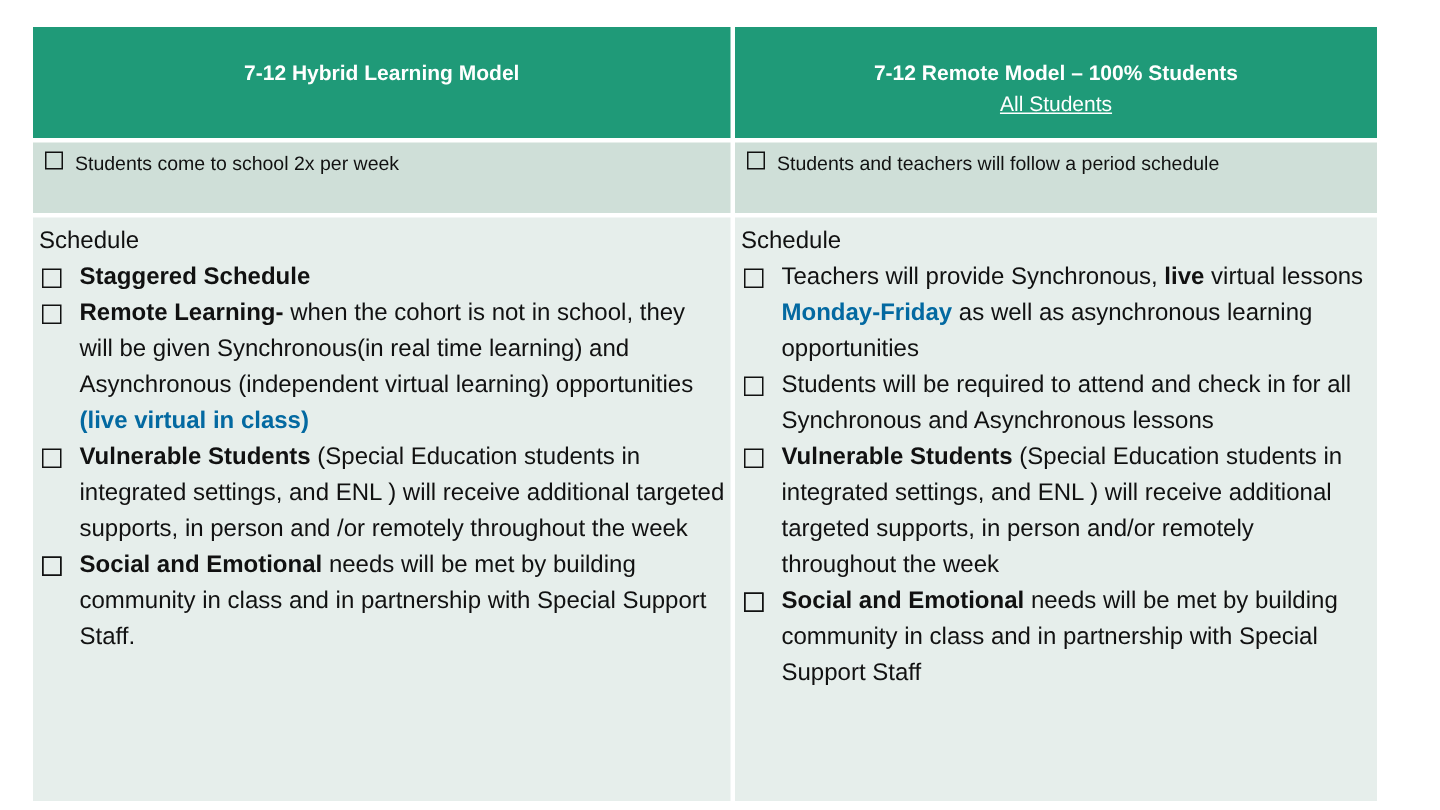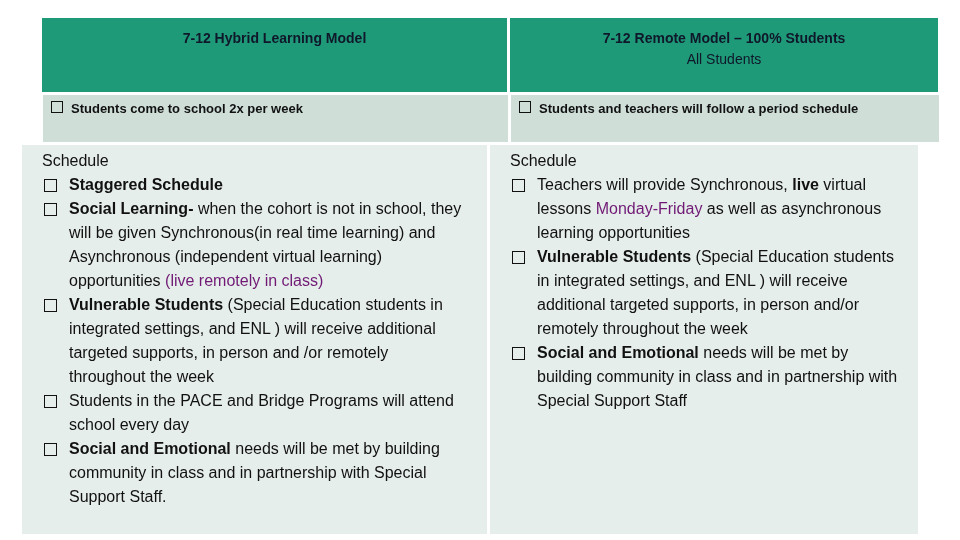--- a/index.html
+++ b/index.html
@@ -1,28 +1,28 @@
 <!DOCTYPE html>
 <html><head>
 <meta charset="utf-8">
 <style>
   html, body { margin:0; padding:0; background:#ffffff; }
   body { width:960px; height:540px; position:relative; overflow:hidden; font-family:"Liberation Sans", sans-serif; }
   .tbl { position:absolute; left:22px; top:18px; width:896px; height:516px; }
   .cell { position:absolute; box-sizing:border-box; }
-  .hdr { background:#1f9a78; color:#0f172a; font-weight:bold; font-size:14px; text-align:center; line-height:21px; padding-top:10px;margin-left:20px; }
-  .hdr .u { font-weight:normal; }
-  .row2 { background:#cfdfd8; color:#111; font-weight:bold; font-size:13px; padding:6px 8px;margin-left:21px; }
-  .row3 { background:#e6eeeb; color:#111; font-size:16px; line-height:24px; padding:4px 20px; }
+  .hdr { background:#1f9a78; color:#ffffff; font-weight:bold; font-size:14px; text-align:center; line-height:21px; padding-top:20px; }
+  .hdr .u { text-decoration:underline; font-weight:normal; }
+  .row2 { background:#cfdfd8; color:#111; font-weight:normal; font-size:13px; padding:6px 8px; }
+  .row3 { background:#e6eeeb; color:#111; font-size:16px; line-height:24px; padding:4px 4px; }
   .ck { display:inline-block; width:10px; height:10px; border:1.6px solid #111; margin-right:8px; vertical-align:0px; }
   .row3 .ck { width:11px; height:11px; margin-right:0; }
   .item { position:relative; padding-left:27px; }
   .item .ck { position:absolute; left:2px; top:6px; }
   .b { font-weight:bold; }
-  .blue { color:#701a75; font-weight:normal; }
+  .blue { color:#0369a1; font-weight:bold; }
 </style>
 </head>
 <body>
 
 <div class="tbl">
 
   <div class="cell hdr" style="left:0;top:0;width:465px;height:74px;">
     <span>7-12 Hybrid Learning Model</span>
   </div>
   <div class="cell hdr" style="left:468px;top:0;width:428px;height:74px;">
@@ -33,27 +33,27 @@
   <div class="cell row2" style="left:0;top:77px;width:465px;height:47px;">
     <span class="ck"></span><span>Students come to school 2x per week</span>
   </div>
   <div class="cell row2" style="left:468px;top:77px;width:428px;height:47px;">
     <span class="ck"></span><span>Students and teachers will follow a period schedule</span>
   </div>
 
   <div class="cell row3" style="left:0;top:127px;width:465px;height:389px;">
     <div>Schedule</div>
     <div class="item"><span class="ck"></span><span class="b">Staggered Schedule</span></div>
-    <div class="item"><span class="ck"></span><span class="b">Social Learning-</span><span> when the cohort is not in school, they will be given Synchronous(in real time learning) and Asynchronous (independent virtual learning) opportunities </span><span class="blue">(live remotely in class)</span></div>
+    <div class="item"><span class="ck"></span><span class="b">Remote Learning-</span><span> when the cohort is not in school, they will be given Synchronous(in real time learning) and Asynchronous (independent virtual learning) opportunities </span><span class="blue">(live virtual in class)</span></div>
     <div class="item"><span class="ck"></span><span class="b">Vulnerable Students</span><span> (Special Education students in integrated settings, and ENL ) will receive additional targeted supports, in person and /or remotely throughout the week</span></div>
-    <div class="item"><span class="ck"></span><span>Students in the PACE and Bridge Programs will attend school every day</span></div>
+    <div class="item"><span class="ck"></span></div>
     <div class="item"><span class="ck"></span><span class="b">Social and Emotional</span><span> needs will be met by building community in class and in partnership with Special Support Staff.</span></div>
   </div>
 
   <div class="cell row3" style="left:468px;top:127px;width:428px;height:389px;">
     <div>Schedule</div>
     <div class="item"><span class="ck"></span><span>Teachers will provide Synchronous, </span><span class="b">live</span><span> virtual lessons </span><span class="blue">Monday-Friday</span><span>  as well as asynchronous learning opportunities</span></div>
-    <div class="item"><span class="ck"></span></div>
+    <div class="item"><span class="ck"></span><span> Students will be required to attend and check in for all Synchronous and Asynchronous lessons</span></div>
     <div class="item"><span class="ck"></span><span class="b">Vulnerable Students</span><span> (Special Education students in integrated settings, and ENL ) will receive additional targeted supports, in person and/or remotely throughout the week</span></div>
     <div class="item"><span class="ck"></span></div>
     <div class="item"><span class="ck"></span><span class="b">Social and Emotional</span><span> needs will be met by building community in class and in partnership with Special Support Staff</span></div>
   </div>
 </div>
 
 </body></html>

